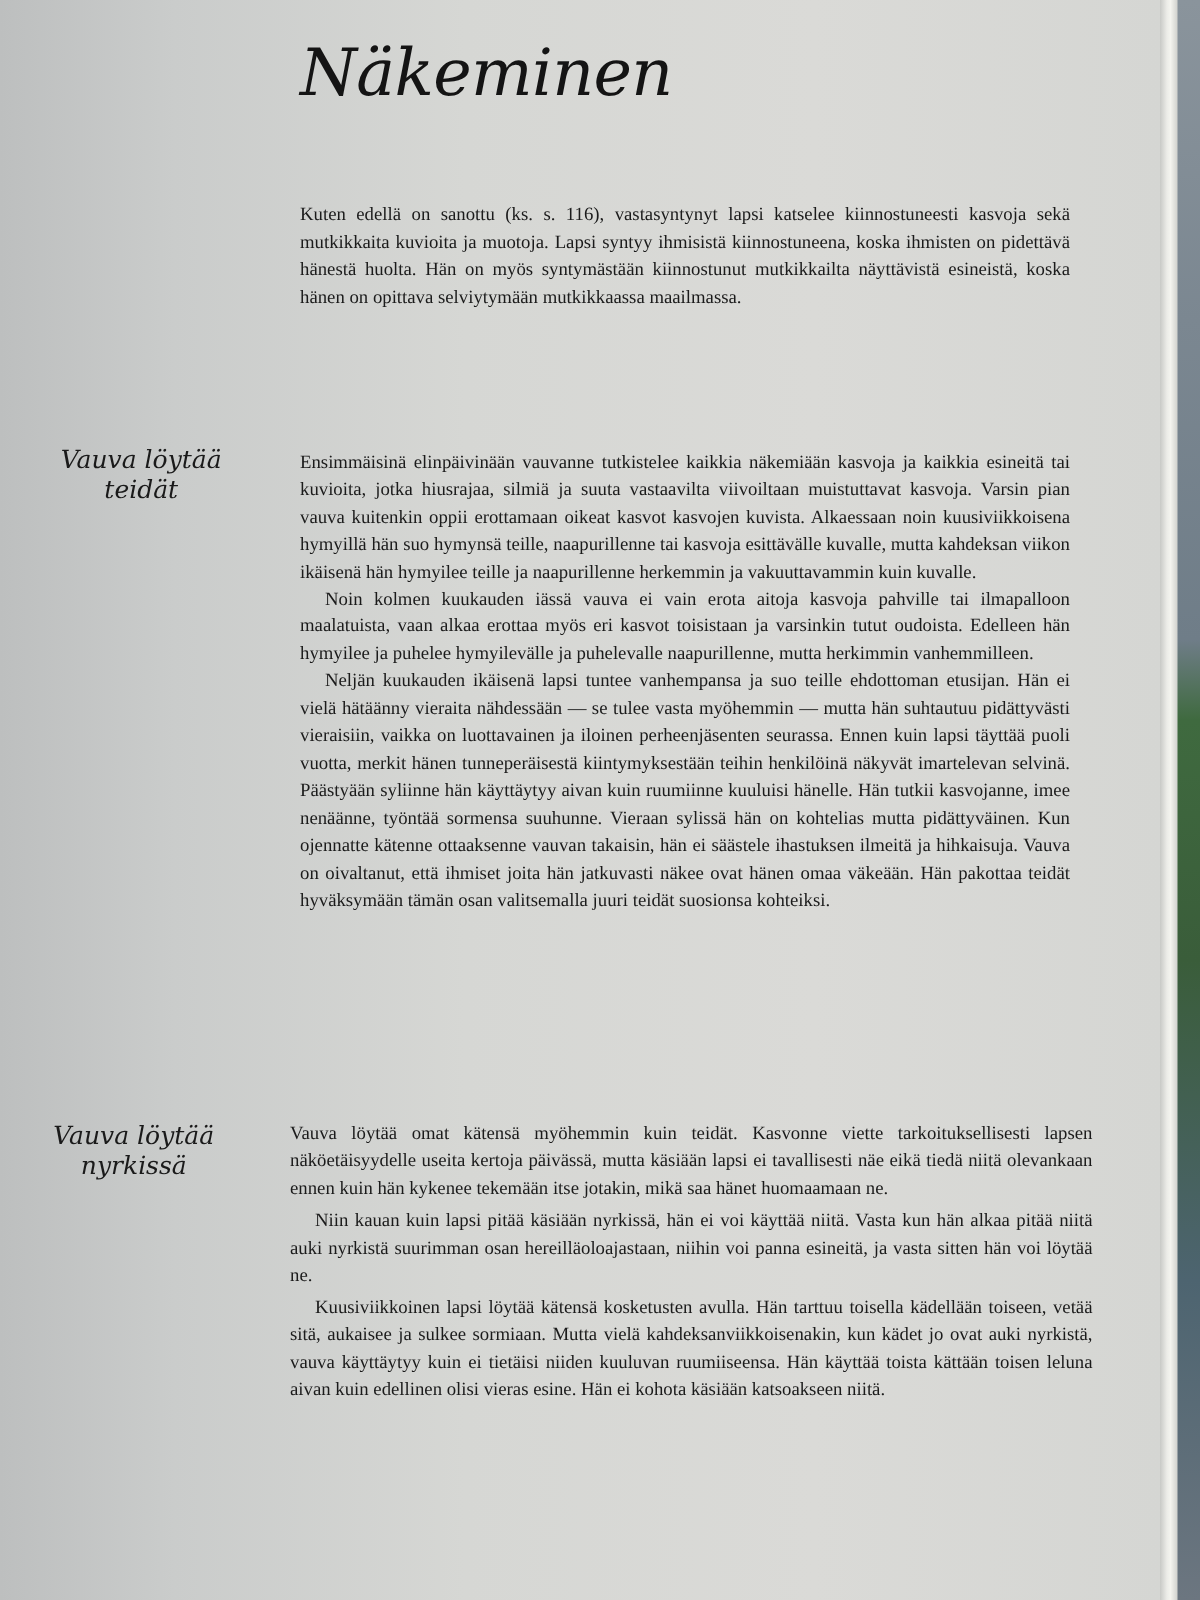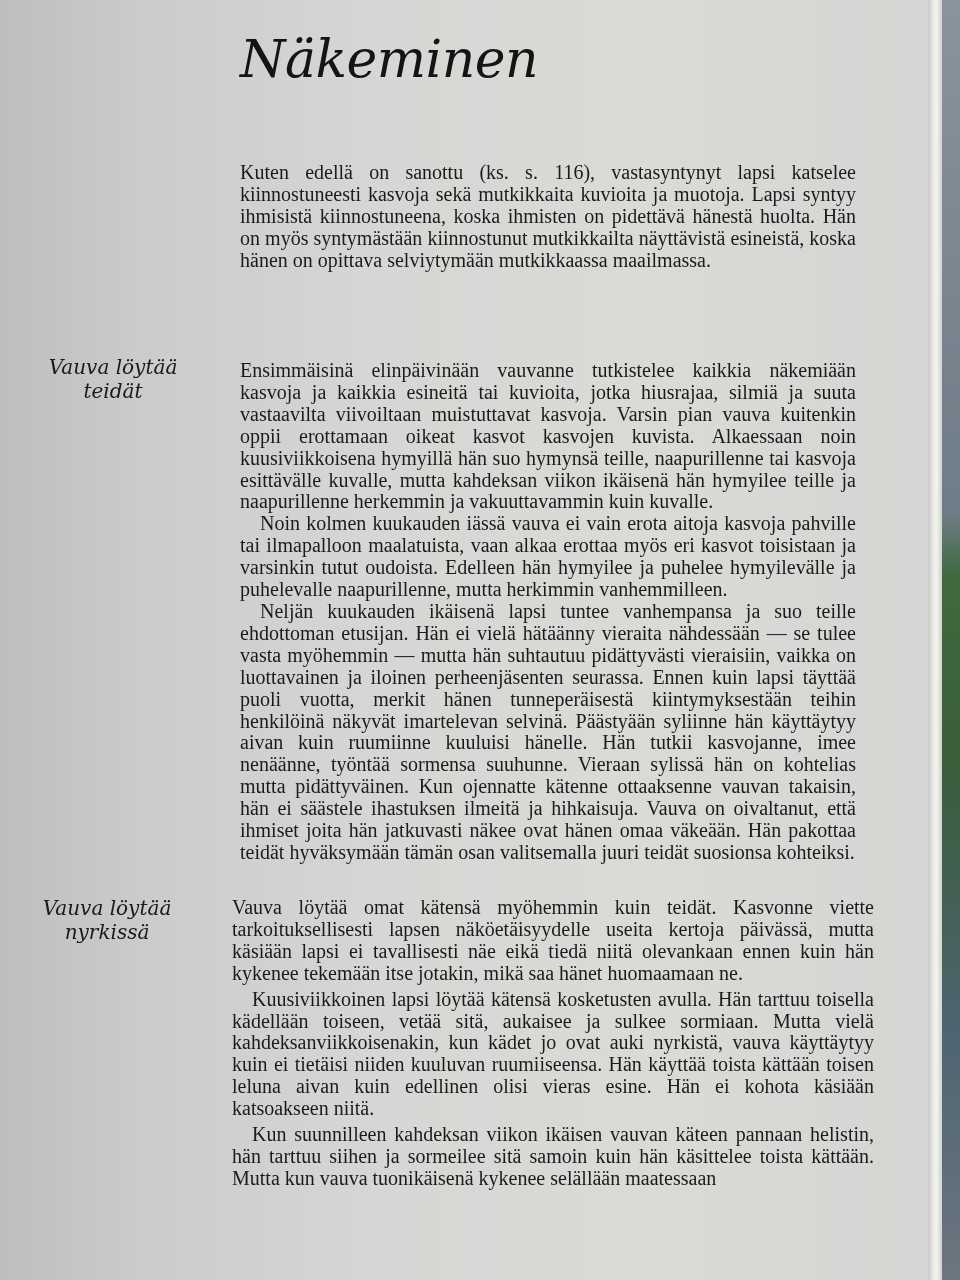--- a/index.html
+++ b/index.html
@@ -50,21 +50,21 @@
       font-size: 52px;
       line-height: 51px;
       letter-spacing: -0.5px;
       color: #141414;
     }
     .title span { display: block; }
     .body-col {
       position: absolute;
       left: 240px;
       width: 616px;
-      font-size: 20px;
+      font-size: 15px;
       line-height: 21.9px;
       text-align: justify;
     }
     .body-col p {
       margin: 0;
       text-indent: 0;
     }
     .body-col p + p {
       text-indent: 20px;
     }
@@ -113,15 +113,15 @@
   <p>Neljän kuukauden ikäisenä lapsi tuntee vanhempansa ja suo teille ehdottoman etusijan. Hän ei vielä hätäänny vieraita nähdessään — se tulee vasta myöhemmin — mutta hän suhtautuu pidättyvästi vieraisiin, vaikka on luottavainen ja iloinen perheenjäsenten seurassa. Ennen kuin lapsi täyttää puoli vuotta, merkit hänen tunneperäisestä kiintymyksestään teihin henkilöinä näkyvät imartelevan selvinä. Päästyään syliinne hän käyttäytyy aivan kuin ruumiinne kuuluisi hänelle. Hän tutkii kasvojanne, imee nenäänne, työntää sormensa suuhunne. Vieraan sylissä hän on kohtelias mutta pidättyväinen. Kun ojennatte kätenne ottaaksenne vauvan takaisin, hän ei säästele ihastuksen ilmeitä ja hihkaisuja. Vauva on oivaltanut, että ihmiset joita hän jatkuvasti näkee ovat hänen omaa väkeään. Hän pakottaa teidät hyväksymään tämän osan valitsemalla juuri teidät suosionsa kohteiksi.</p>
 </div>
 
 <div class="margin-note note2">
   <span>Vauva löytää</span>
   <span>nyrkissä</span>
 </div>
 
 <div class="body-col sec3">
   <p>Vauva löytää omat kätensä myöhemmin kuin teidät. Kasvonne viette tarkoituksellisesti lapsen näköetäisyydelle useita kertoja päivässä, mutta käsiään lapsi ei tavallisesti näe eikä tiedä niitä olevankaan ennen kuin hän kykenee tekemään itse jotakin, mikä saa hänet huomaamaan ne.</p>
+  <p class="gap">Niin kauan kuin lapsi pitää käsiään nyrkissä, hän ei voi käyttää niitä. Vasta kun hän alkaa pitää niitä auki nyrkistä suurimman osan hereilläoloajastaan, niihin voi panna esineitä, ja vasta sitten hän voi löytää ne.</p>
   <p class="gap">Kuusiviikkoinen lapsi löytää kätensä kosketusten avulla. Hän tarttuu toisella kädellään toiseen, vetää sitä, aukaisee ja sulkee sormiaan. Mutta vielä kahdeksanviikkoisenakin, kun kädet jo ovat auki nyrkistä, vauva käyttäytyy kuin ei tietäisi niiden kuuluvan ruumiiseensa. Hän käyttää toista kättään toisen leluna aivan kuin edellinen olisi vieras esine. Hän ei kohota käsiään katsoakseen niitä.</p>
-  <p class="gap">Kun suunnilleen kahdeksan viikon ikäisen vauvan käteen pannaan helistin, hän tarttuu siihen ja sormeilee sitä samoin kuin hän käsittelee toista kättään. Mutta kun vauva tuonikäisenä kykenee selällään maatessaan</p>
 </div>
 
 </body></html>

